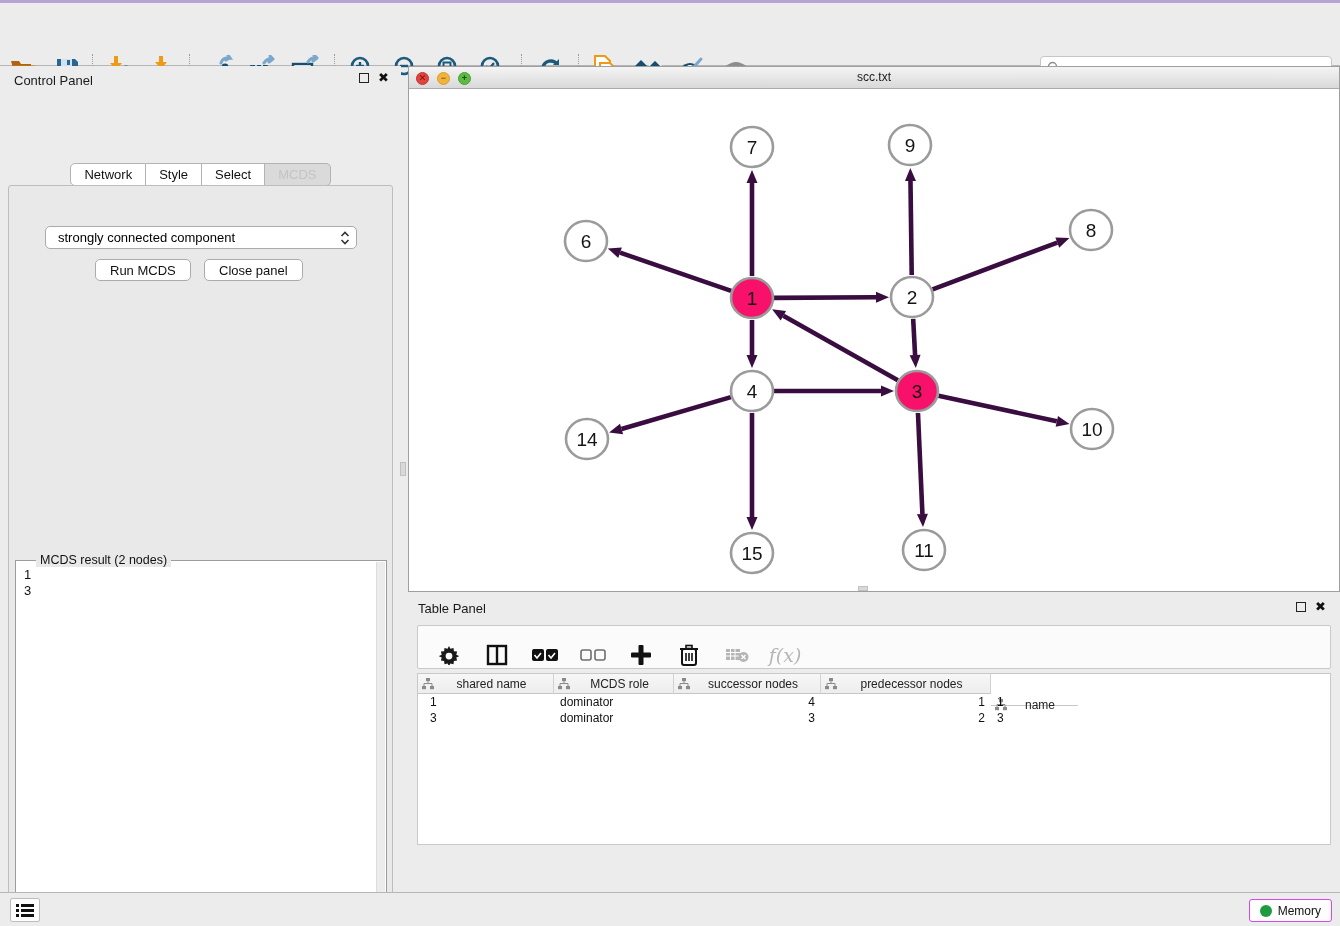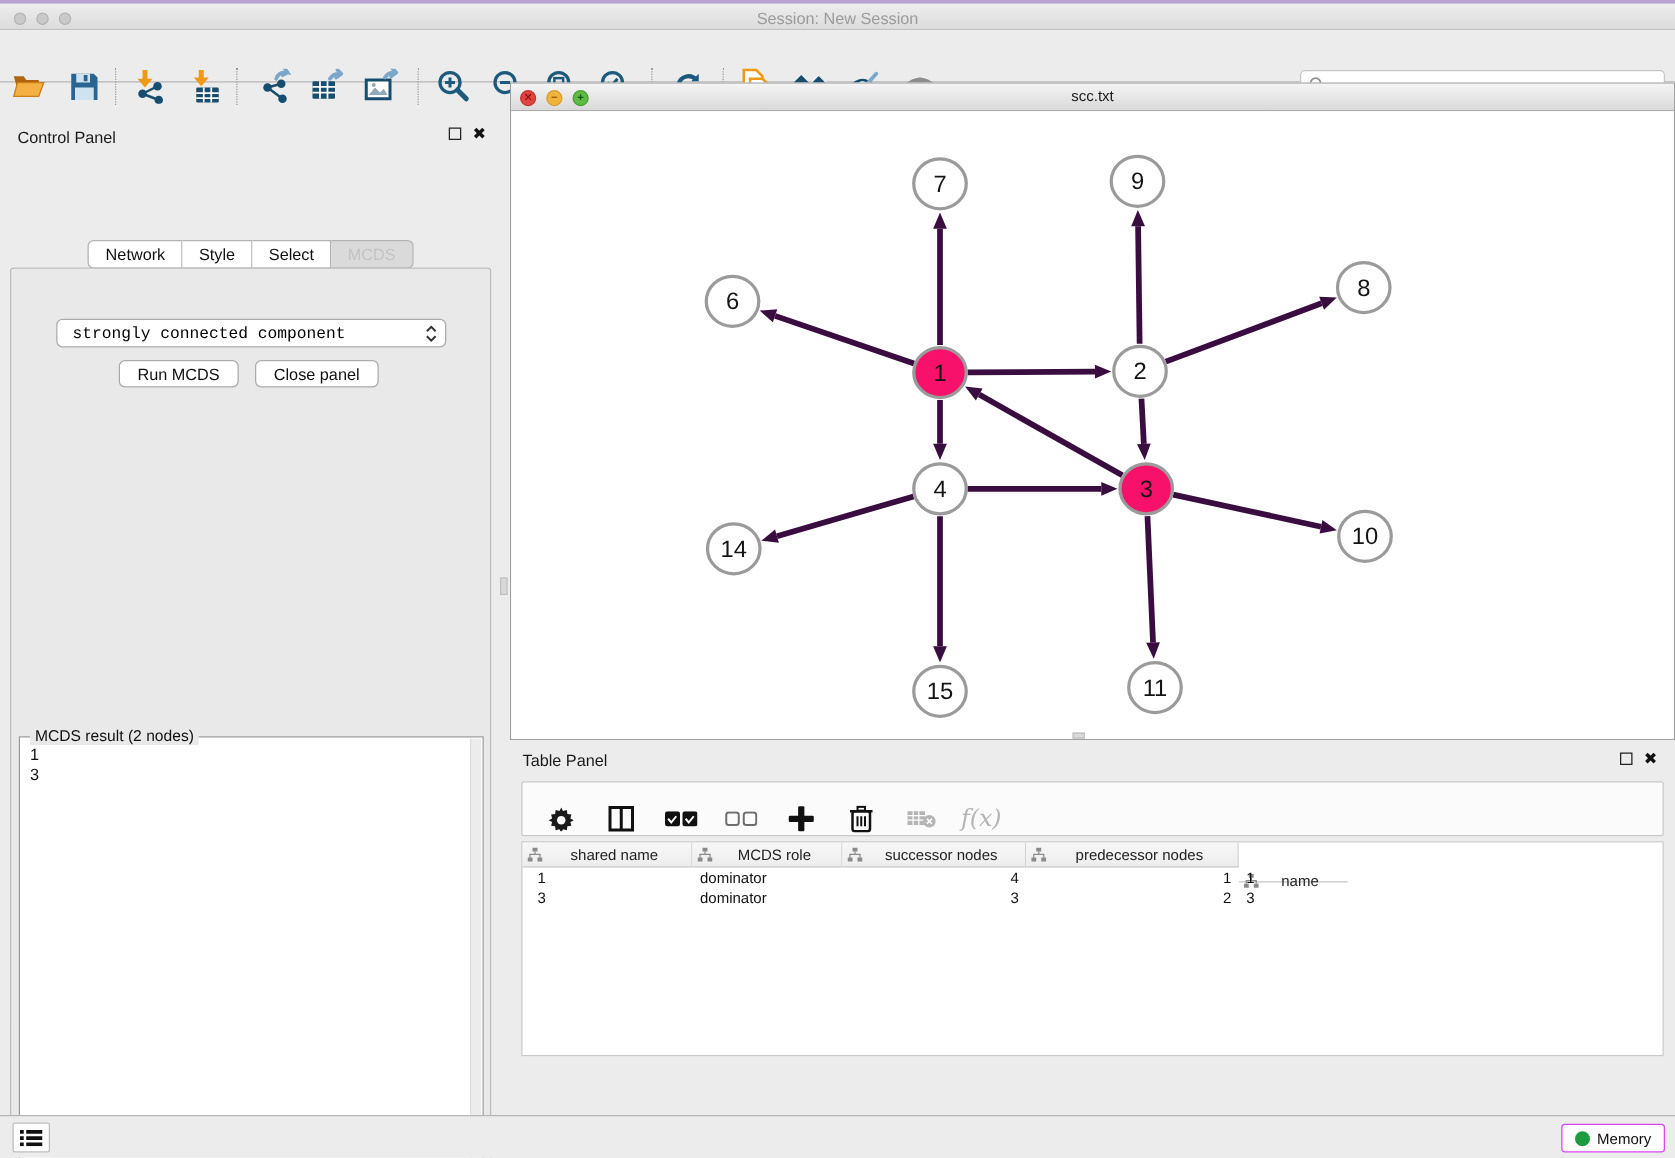--- a/index.html
+++ b/index.html
@@ -21,46 +21,46 @@
     background:#ececec; border-bottom:1px solid #b6b6b6; }
   .tb-icon { position:absolute; top:28px; width:34px; height:34px; display:flex;
     align-items:center; justify-content:center; cursor:pointer; }
   .tb-sep { position:absolute; top:30px; height:30px; width:0; border-left:1px dotted #9c9c9c; }
   .search-box { position:absolute; right:8px; top:32px; width:292px; height:23px;
     background:#fff; border:1px solid #c6c6c6; border-radius:4px; display:flex; align-items:center; padding:0 6px; }
   .search-box input { border:none; outline:none; flex:1; font-size:12px; margin-left:5px;
     font-family:"Liberation Sans",sans-serif; background:transparent; }
 
   
-  .control-panel { position:absolute; left:0; top:66px; width:401px; height:826px; background:#ececec;margin-top:29px; }
+  .control-panel { position:absolute; left:0; top:66px; width:401px; height:826px; background:#ececec; }
   .panel-header { position:relative; height:28px; }
   .panel-title { position:absolute; left:14px; top:7px; font-size:13px; color:#1a1a1a; }
   .panel-btns { position:absolute; right:12px; top:7px; display:flex; gap:9px; align-items:center; }
   .float-box { width:10px; height:10px; border:1.6px solid #222; display:inline-block; }
   .close-x { font-size:13px; font-weight:bold; color:#111; line-height:10px; cursor:pointer; }
 
   .tabs-row { position:absolute; top:97px; left:0; width:401px; display:flex; justify-content:center; }
   .tab { border:1px solid #b3b3b3; border-left:none; background:#fff; color:#111;
     font-size:13px; padding:3px 13px; cursor:pointer; white-space:nowrap; }
   .tab:first-child { border-left:1px solid #b3b3b3; border-radius:5px 0 0 5px; }
   .tab:last-child { border-radius:0 5px 5px 0; }
   .tab.active { background:#dadada; color:#c4c4c4; }
 
   .tab-content { position:absolute; left:8px; top:119px; width:385px; height:760px;
     background:#e9e9e9; border:1px solid #bdbdbd; border-radius:3px; }
   .opt-label { position:absolute; top:17px; width:100%; text-align:center; font-size:13px; color:#111; }
   .criterion-select { position:absolute; left:36px; top:40px; width:312px; height:23px; background:#fff;
     border:1px solid #ababab; border-radius:5px; display:flex; align-items:center; padding:0 6px 0 12px;
     font-size:13px; cursor:pointer; }
-  .criterion-select .val { flex:1;font-family:Liberation Mono, monospace; }
+  .criterion-select .val { flex:1; }
   .btn { position:absolute; top:73px; height:22px; background:#fff; border:1px solid #ababab;
     border-radius:5px; font-size:13px; font-family:"Liberation Sans",sans-serif; padding:0 14px; cursor:pointer; color:#111; }
 
   .result-box { position:absolute; left:6px; top:374px; width:372px; height:381px; border:1px solid #9c9c9c; background:#fff; }
-  .result-label { position:absolute; left:8px; top:-8px; background:#e9e9e9; padding:0 4px; font-size:12.5px; color:#111; }
+  .result-label { position:absolute; left:20px; top:-8px; background:#e9e9e9; padding:0 4px; font-size:12.5px; color:#111; }
   .result-items { position:absolute; left:0; top:2px; padding:4px 8px; font-size:13px; color:#111; line-height:16px; }
   .result-scroll { position:absolute; right:1px; top:1px; bottom:1px; width:9px; background:#ececec; border-left:1px solid #ddd; }
 
   
   .net-window { position:absolute; left:408px; top:66px; width:932px; height:526px;
     border:1px solid #9f9f9f; background:#fff; }
   .net-titlebar { position:absolute; left:0; top:0; width:100%; height:22px;
     background:linear-gradient(#f4f4f4,#d9d9d9); border-bottom:1px solid #ababab; }
   .net-title { position:absolute; width:100%; text-align:center; top:3px; font-size:12px; color:#1a1a1a; }
   .tl { position:absolute; top:4.5px; width:13px; height:13px; border-radius:50%; font-size:9px; font-weight:bold;
@@ -96,26 +96,20 @@
   .mem-dot { width:12px; height:12px; border-radius:50%; background:#1d9b3e; }
 
   svg { display:block; }
 </style>
 </head>
 <body>
 
 <div class="screen">
 
   <div class="top-strip"></div>
-  <div class="titlebar">
-    <div class="traffic gray" style="left:11px"></div>
-    <div class="traffic gray" style="left:29px"></div>
-    <div class="traffic gray" style="left:47px"></div>
-    <div class="titlebar-title">Session: New Session</div>
-  </div>
 
   <div class="toolbar">
     <div class="tb-icon" style="left:6px">
       <svg width="28" height="24" viewBox="0 0 28 24">
           <path d="M2 4 h8 l2 3 h10 v4 H4z" fill="#b06410"></path>
           <path d="M5 9 h21 l-4 11 H2z" fill="#f5b043" stroke="#c97f16" stroke-width="1"></path>
         </svg>
     </div>
     <div class="tb-icon" style="left:50px">
       <svg width="25" height="25" viewBox="0 0 25 25">

